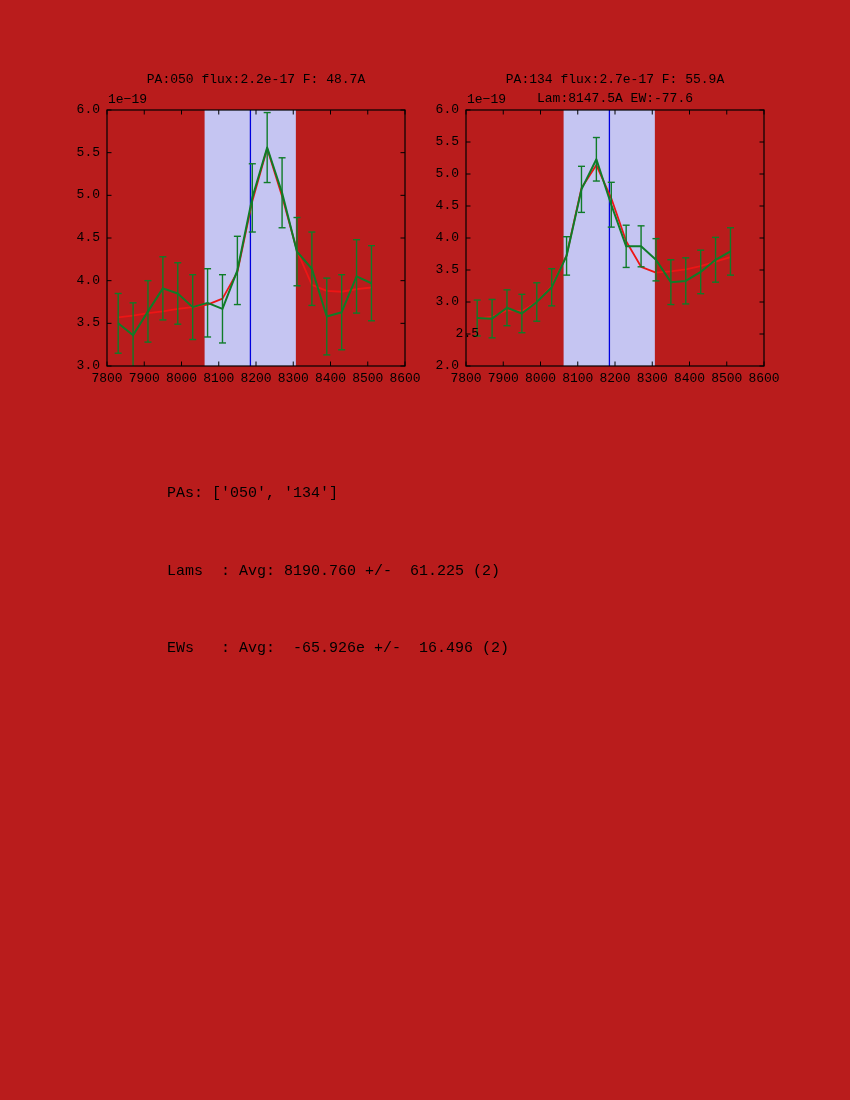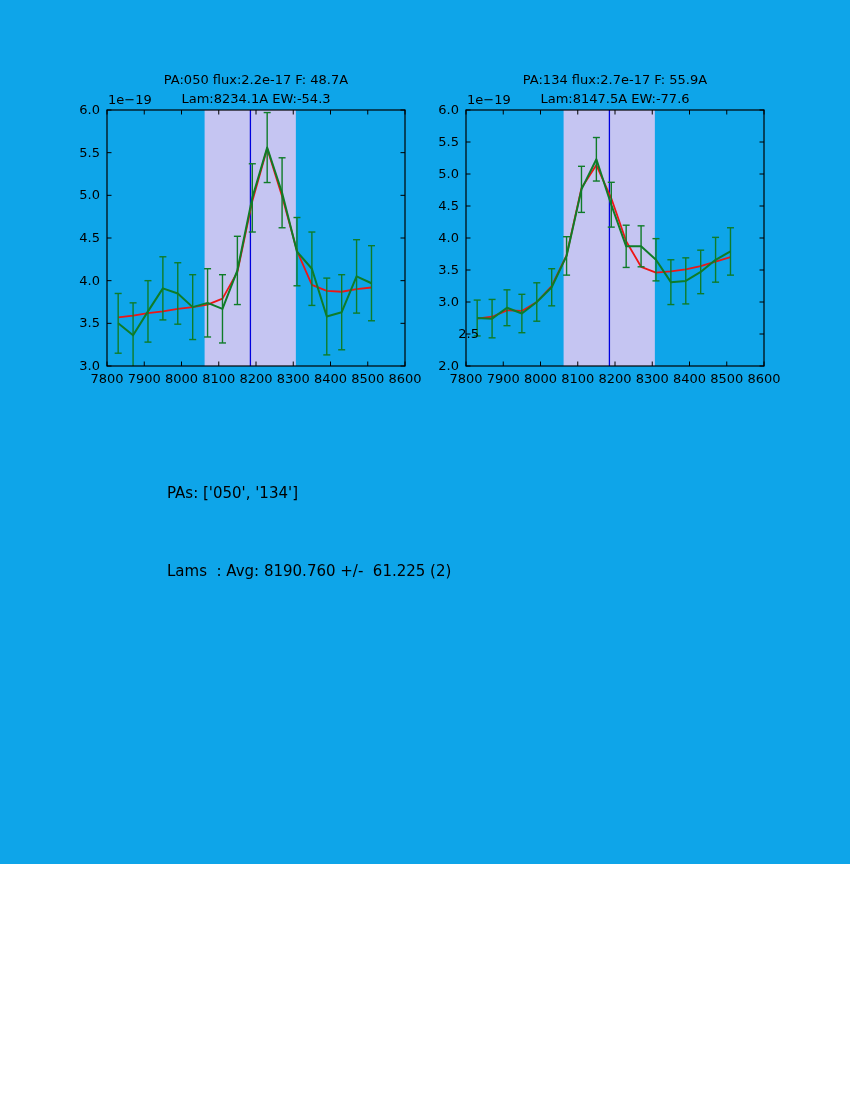--- a/index.html
+++ b/index.html
@@ -1,17 +1,17 @@
 <!DOCTYPE html>
 <html><head>
 <meta charset="utf-8">
 <style>
   html, body { margin: 0; padding: 0; background: #ffffff; }
   body { width: 850px; height: 1100px; font-family: "DejaVu Sans", sans-serif; color: #000; }
-  .page { position: relative; width: 850px; height: 864px; background: #0ea5e9; overflow: hidden; }
+  .page { position: relative; width: 850px; height: 1100px; background: #b91c1c; overflow: hidden; font-family: Liberation Mono, monospace; }
   .chart-layer { position: absolute; left: 0; top: 0; width: 850px; height: 1100px; }
   .title { position: absolute; top: 71px; width: 298px; text-align: center; font-size: 13px; line-height: 18.5px; }
   .c0 .title { left: 107px; }
   .c1 .title { left: 466px; }
   .offset { position: absolute; top: 92px; font-size: 13px; }
   .c0 .offset { left: 108px; }
   .c1 .offset { left: 467px; }
   svg.plot { position: absolute; top: 109px; }
   .c0 svg.plot { left: 106px; }
   .c1 svg.plot { left: 465px; }
@@ -19,21 +19,20 @@
   .figtext { position: absolute; left: 167px; top: 430px; font-size: 15px; line-height: 25.7px; white-space: pre; }
 </style>
 </head>
 <body>
 
 <div class="page">
 
   <div class="chart-layer c0">
     <div class="title">
       <div>PA:050 flux:2.2e-17 F: 48.7A</div>
-      <div>Lam:8234.1A EW:-54.3</div>
     </div>
     <div class="offset">1e−19</div>
     <svg class="plot" width="300" height="258">
         <g transform="translate(1,1)">
           <rect x="97.595" y="0" width="91.26250000000002" height="256" fill="#c5c5f2"></rect>
           <line x1="143.4125" x2="143.4125" y1="0" y2="256" stroke="#0000dd" stroke-width="1.3"></line>
           <g clip-path="url(#clip0)">
             <polyline points="11.174999999999999,207.36 26.075,205.65333333333334 40.975,203.09333333333333 55.875,201.38666666666666 70.77499999999999,198.82666666666668 85.675,197.12 100.575,194.55999999999997 115.47500000000001,188.58666666666664 130.375,162.13333333333338 145.275,91.3066666666667 160.17499999999998,38.400000000000006 175.07500000000002,86.18666666666664 189.975,140.8 204.875,174.93333333333334 219.775,180.9066666666667 234.67499999999998,181.76 249.57500000000002,179.2 264.47499999999997,177.49333333333334" fill="none" stroke="#ee1515" stroke-width="1.8" stroke-linejoin="round"></polyline>
             <line x1="11.174999999999999" x2="11.174999999999999" y1="183.46666666666664" y2="243.20000000000002" stroke="#0f7c28" stroke-width="1.4"></line>
             <line x1="7.674999999999999" x2="14.674999999999999" y1="183.46666666666664" y2="183.46666666666664" stroke="#0f7c28" stroke-width="1.4"></line>
@@ -277,15 +276,16 @@
       <div class="tick-label" style="left: 419px; top: 230px; width: 40px; text-align: right;">4.0</div>
       <div class="tick-label" style="left: 419px; top: 198px; width: 40px; text-align: right;">4.5</div>
       <div class="tick-label" style="left: 419px; top: 166px; width: 40px; text-align: right;">5.0</div>
       <div class="tick-label" style="left: 419px; top: 134px; width: 40px; text-align: right;">5.5</div>
       <div class="tick-label" style="left: 419px; top: 102px; width: 40px; text-align: right;">6.0</div>
     </div>
 
   <div class="figtext">
     <div>PAs: ['050', '134']</div>
     <div>Lams  : Avg: 8190.760 +/-  61.225 (2)</div>
+    <div>EWs   : Avg:  -65.926e +/-  16.496 (2)</div>
   </div>
 
 </div>
 
 </body></html>

